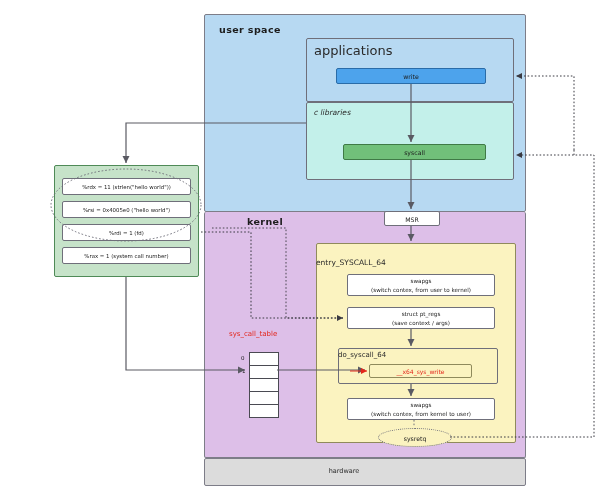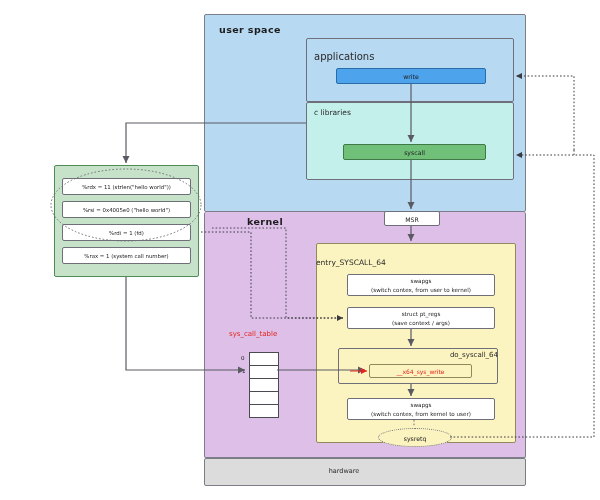--- a/index.html
+++ b/index.html
@@ -71,33 +71,33 @@
     z-index: 6;
   }
   
   #applications {
     left: 290px; top: 38px; width: 208px; height: 64px;
     background: #b7d9f2;
     z-index: 2;
   }
   #applications-title {
     left: 298px; top: 43px;
-    font-size: 10px;
-    z-index: 6;
-    margin-top: 8px;
+    font-size: 13px;
+    z-index: 6;
   }
   #c-libraries {
     left: 290px; top: 102px; width: 208px; height: 78px;
     background: #c3f0ea;
     z-index: 2;
   }
   #c-libraries-title {
     left: 298px; top: 108px;
     font-size: 7.5px;
     z-index: 6;
+    font-style: italic;
   }
   #write-box {
     left: 320px; top: 68px; width: 150px; height: 16px;
     background: #4da3ec;
     border: 1.2px solid #2a6ca8;
     z-index: 5;
   }
   #syscall-box {
     left: 327px; top: 144px; width: 143px; height: 16px;
     background: #71c07a;
@@ -141,21 +141,21 @@
     background: #ffffff;
     z-index: 5;
   }
   #do-syscall {
     left: 322px; top: 348px; width: 160px; height: 36px;
     background: #fbf3c0;
     z-index: 4;
   }
   #do-syscall-title {
     left: 322px; top: 351px; width: 160px;
-    text-align: right;
+    text-align: left;
     font-size: 7px;
     z-index: 6;
   }
   #x64-sys-write {
     left: 353px; top: 364px; width: 103px; height: 14px;
     background: #fbf3c0;
     border: 1.2px solid #8f8a5c;
     z-index: 5;
   }
   #x64-sys-write .inner-label { color: #e2261b; font-size: 6px; }

